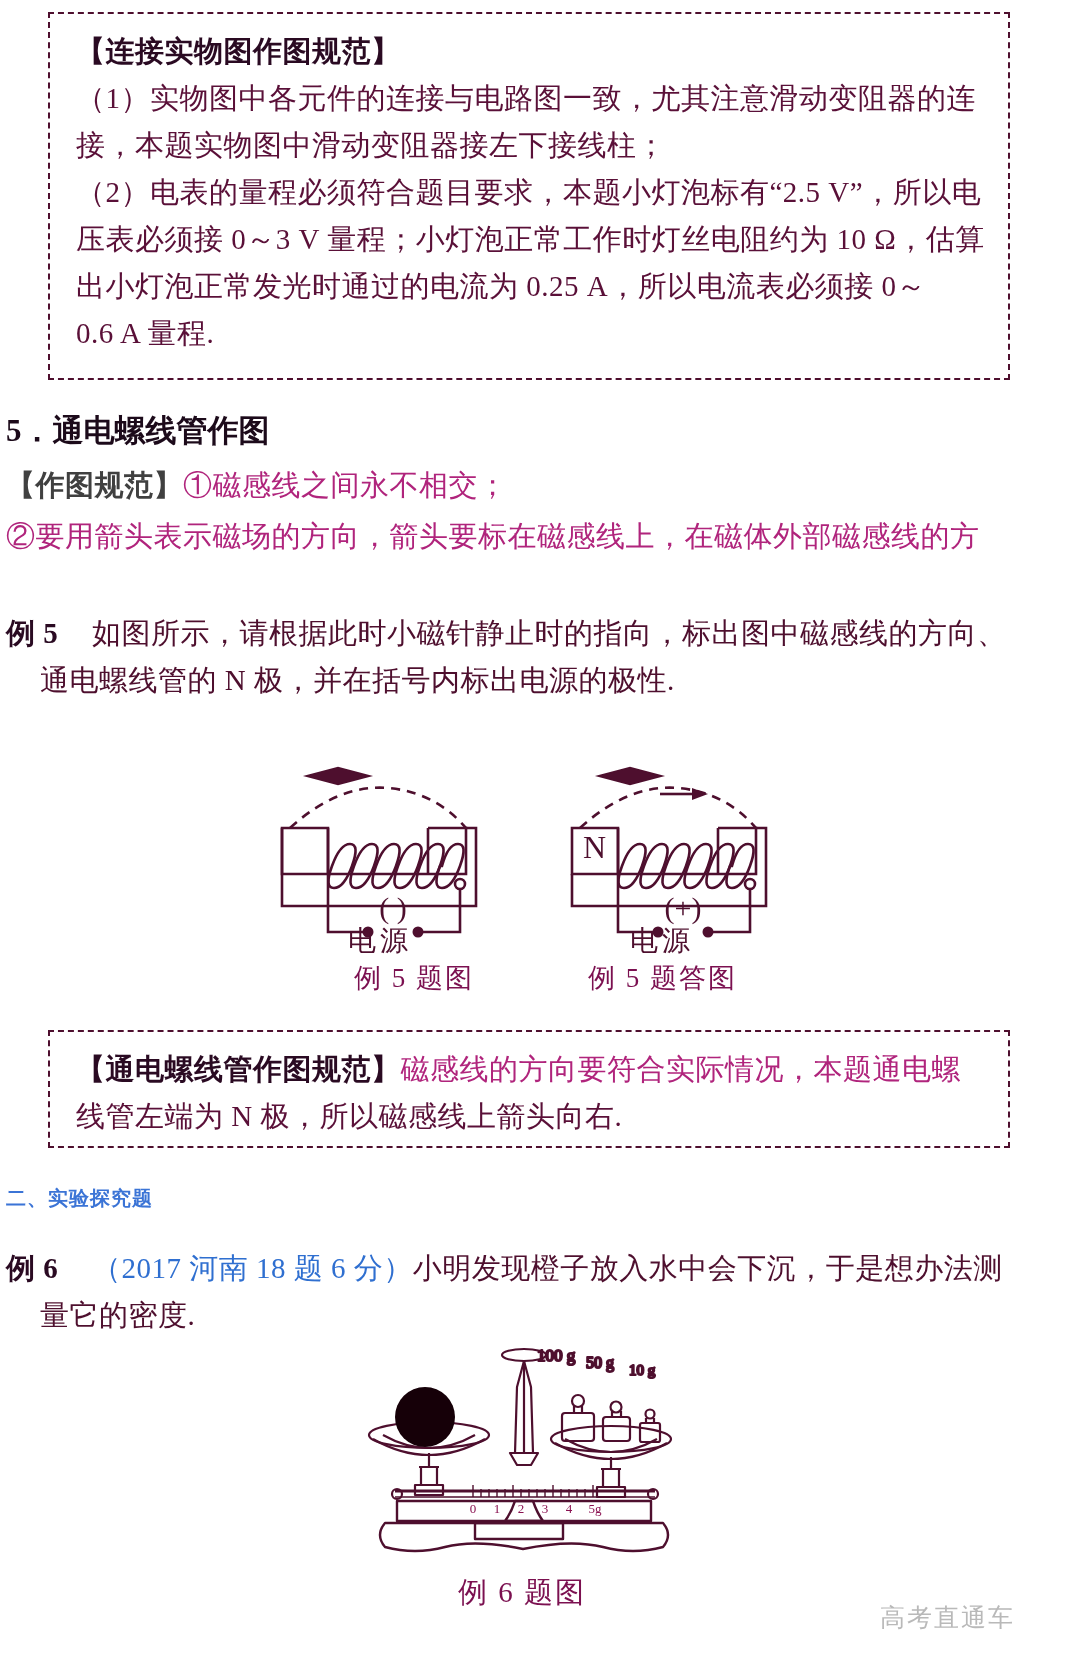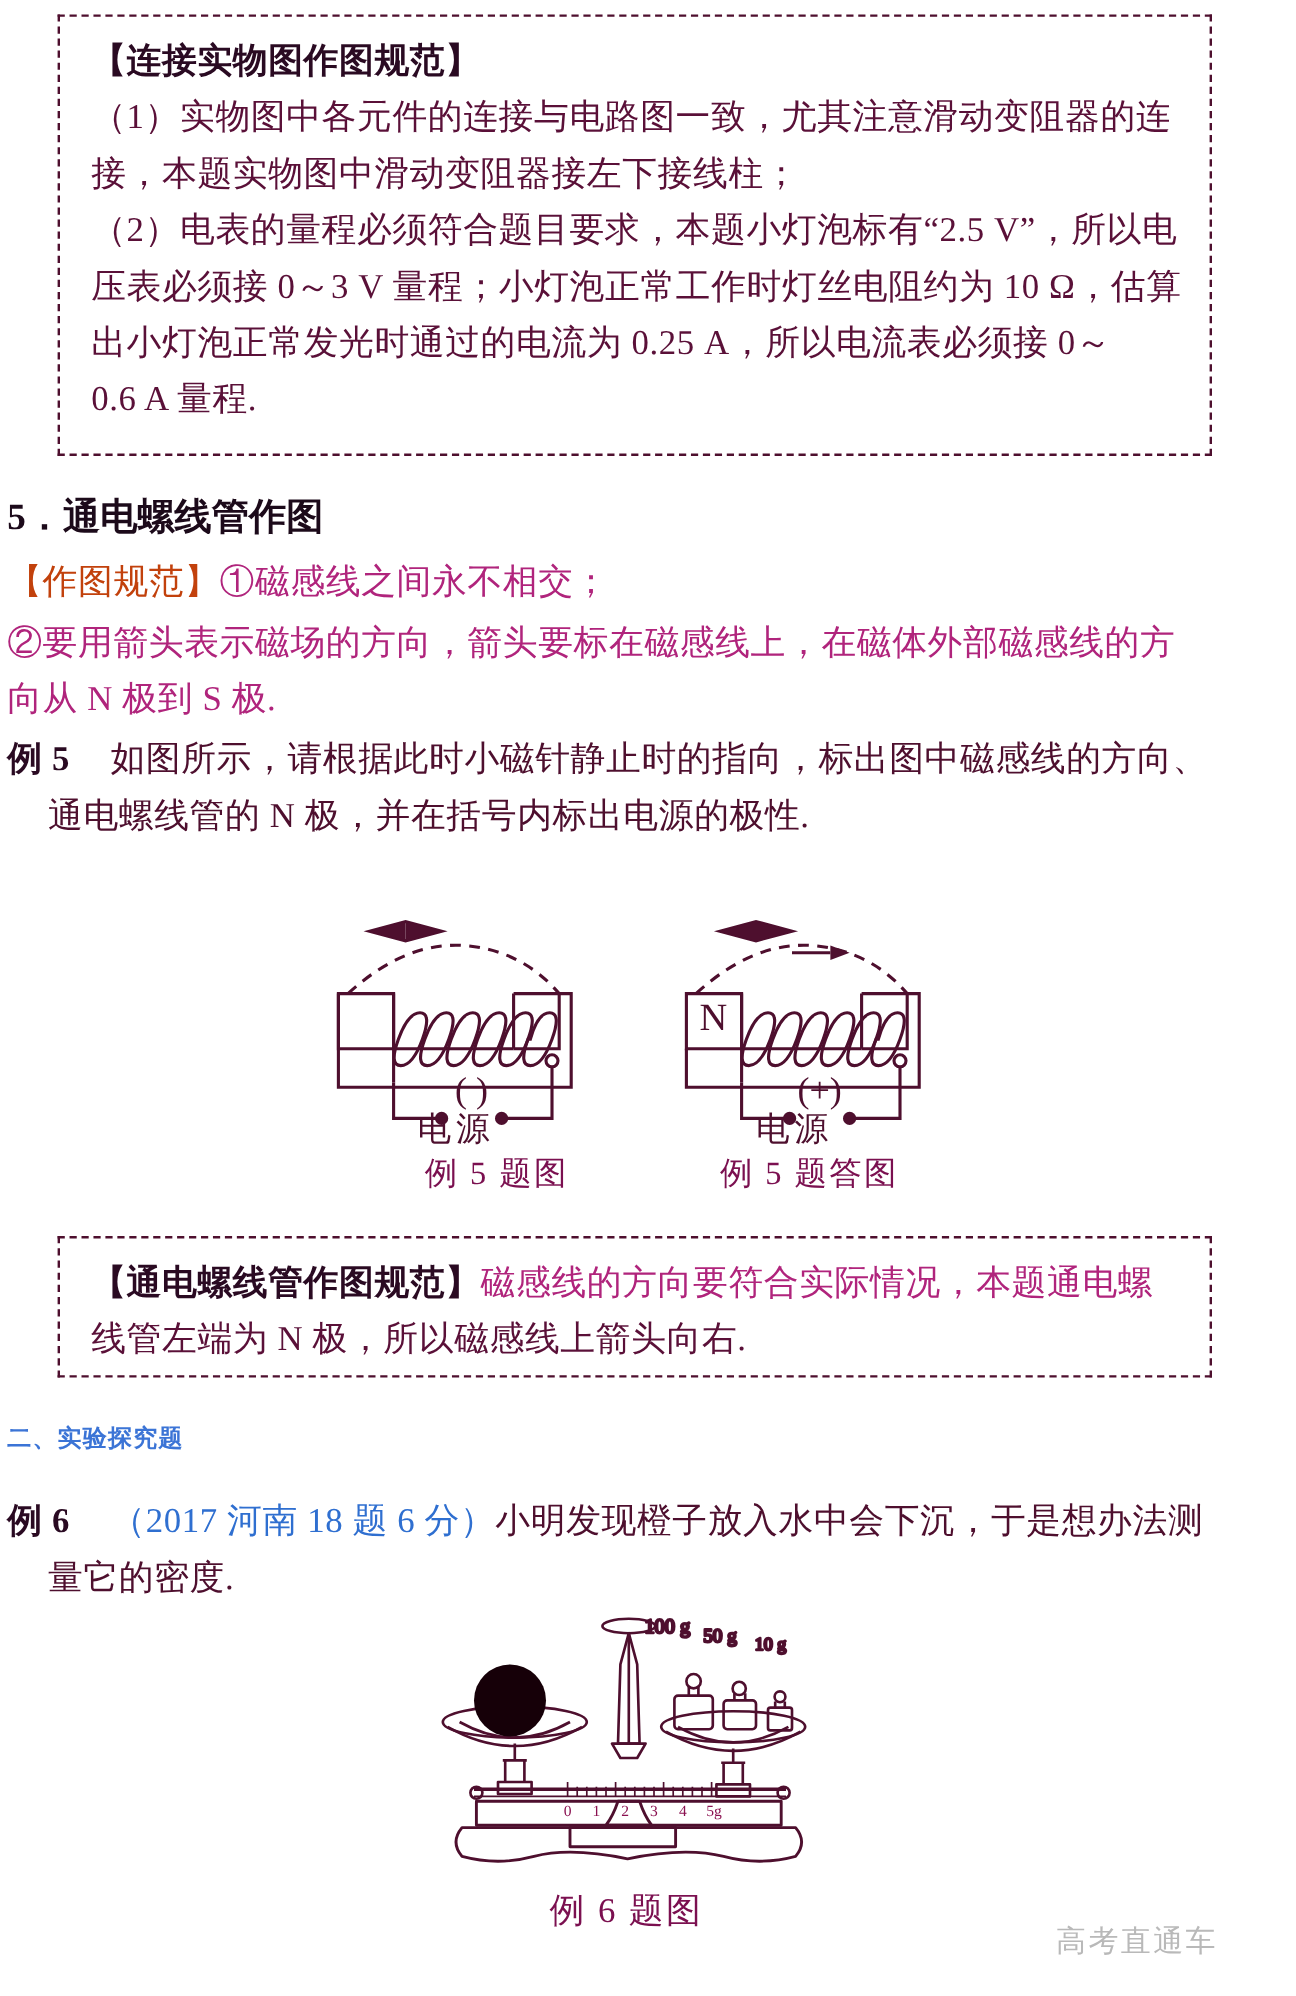--- a/index.html
+++ b/index.html
@@ -40,22 +40,22 @@
     box-sizing: border-box;
     padding: 14px 22px 18px 26px;
   }
   .callout .ln { color: #5a1038; }
   .callout .hd {
     font-weight: bold;
     color: #2a0a22;
   }
 
   .bold-hd {
-    font-weight: normal;
-    color: #c2410c;
+    font-weight: bold;
+    color: #404040;
   }
   .magenta { color: #b0247c; }
   .purple  { color: #6a2a7a; }
   .blue    { color: #2f6fd0; }
 
   .sec-title {
     position: absolute;
     font-size: 31px;
     font-weight: bold;
     color: #1c0a1a;
@@ -115,21 +115,20 @@
 
   <div class="sec-title" style="left:6px; top:410px;">
     <span>5．</span><span>通电螺线管作图</span>
   </div>
 
   <div class="ln abs" style="left:6px; top:462px;">
     <span class="bold-hd">【作图规范】</span><span class="magenta">①磁感线之间永不相交；</span>
   </div>
 
   <div class="ln abs magenta" style="left:6px; top:513px;">②要用箭头表示磁场的方向，箭头要标在磁感线上，在磁体外部磁感线的方</div>
-  <div class="ln abs magenta" style="left:6px; top:560px;">向从 N 极到 S 极.</div>
 
   <div class="ln abs" style="left:6px; top:610px;">
     <span class="ex-label">例 5</span>
     <span style="display:inline-block;width:26px"></span><span>如图所示，请根据此时小磁针静止时的指向，标出图中磁感线的方向、</span>
   </div>
   <div class="ln abs" style="left:40px; top:657px;">通电螺线管的 N 极，并在括号内标出电源的极性.</div>
 
   <div class="abs" style="left:270px; top:706px;">
     <svg width="250" height="250" viewBox="0 0 250 250">
       <g fill="none" stroke="#4e0f2e" stroke-width="2.6">
@@ -198,21 +197,21 @@
         <path d="M 198 182 L 198 226 L 156 226"></path>
         <circle cx="198" cy="178" r="5" fill="#ffffff"></circle>
         <circle cx="106" cy="226" r="5.5" fill="#4e0f2e" stroke="none"></circle>
         <circle cx="156" cy="226" r="5.5" fill="#4e0f2e" stroke="none"></circle>
       </g>
       <text x="31" y="152" font-size="32" fill="#4e0f2e" font-family="'Liberation Serif', serif">N</text>
       <text x="131" y="212" text-anchor="middle" font-size="30" fill="#4e0f2e" font-family="'Liberation Serif', serif">(+)</text>
     </svg>
   </div>
   <div class="abs" style="left:630px; top:922px; font-size:28px; color:#4e0f2e; letter-spacing:4px;">电源</div>
-  <div class="fig-caption" style="left:588px; top:960px;margin-left:12px;">例 5 题答图</div>
+  <div class="fig-caption" style="left:588px; top:960px;">例 5 题答图</div>
 
   <div class="callout" style="left:48px; top:1030px; width:962px; height:118px;">
     <div class="ln">
       <span class="hd">【通电螺线管作图规范】</span><span class="magenta">磁感线的方向要符合实际情况，本题通电螺</span>
     </div>
     <div class="ln purple">线管左端为 N 极，所以磁感线上箭头向右.</div>
   </div>
 
   <div class="blue-title" style="left:6px; top:1185px;">二、实验探究题</div>
 

